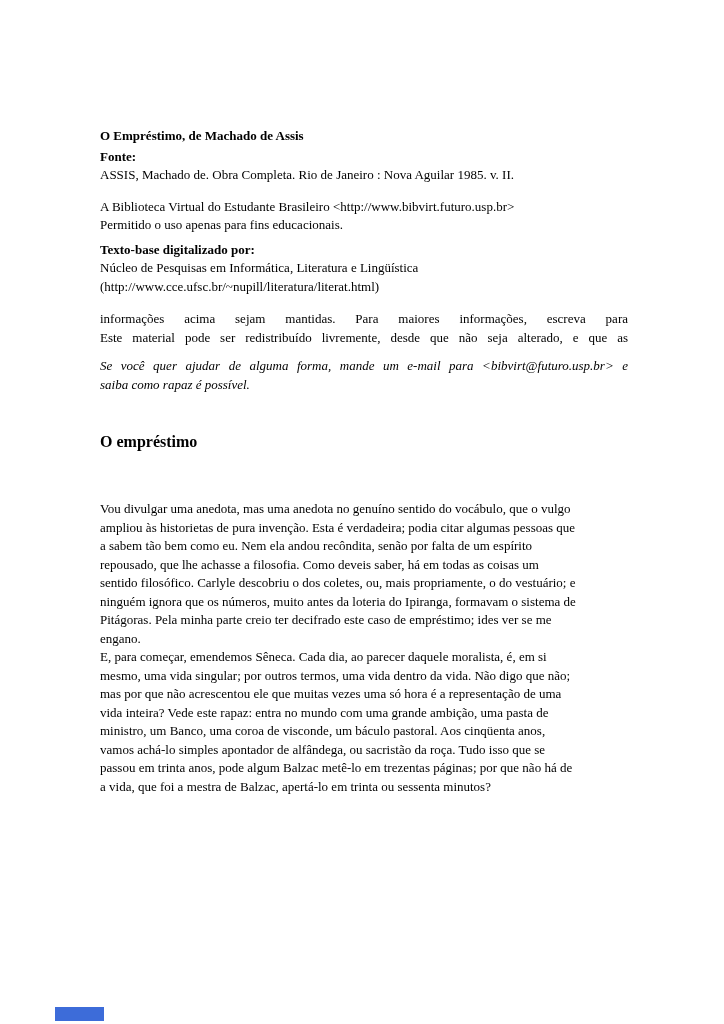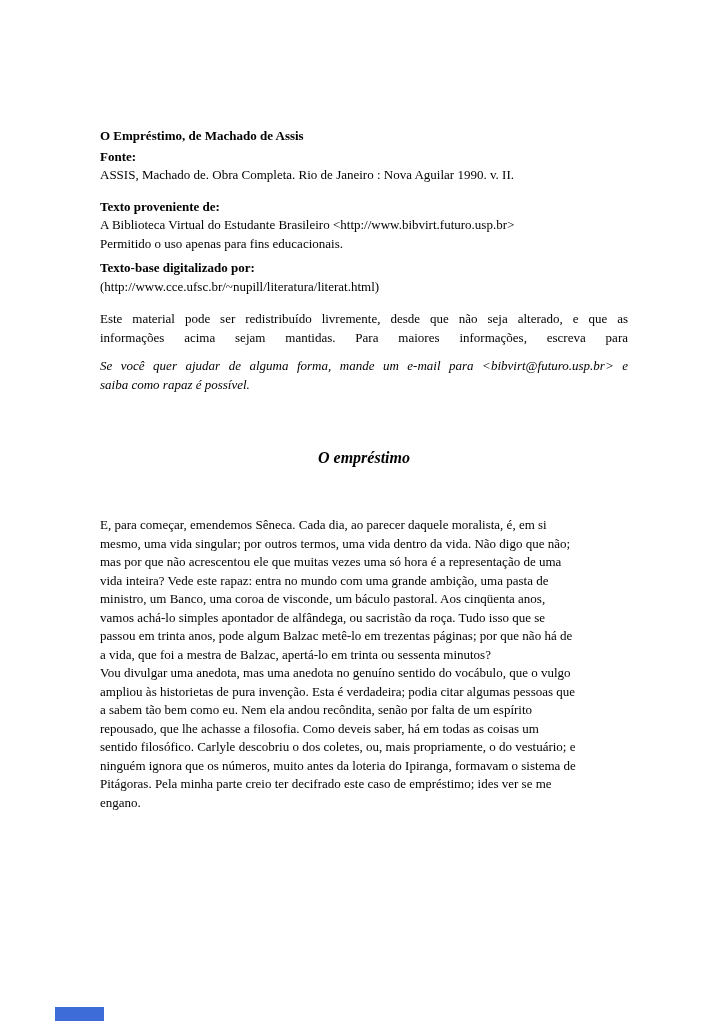--- a/index.html
+++ b/index.html
@@ -26,26 +26,25 @@
   .sec-fonte        { margin-top: 2px; }
   .sec-proveniente  { margin-top: 13px; }
   .sec-digitalizado { margin-top: 6px; font-family: Liberation Serif, serif;  }
   .sec-redistrib    { margin-top: 14px; }
   .sec-sponsor      { margin-top: 10px; }
 
   .jline { text-align: justify; height: 18.5px; overflow: hidden; }
   .filler { display: inline-block; width: 100%; }
 
   .story-heading {
-    margin-top: 53px;
-    text-align: center;
+    margin-top: 37px;
+    text-align: left;
     font-size: 16px;
     line-height: 21px;
     font-weight: bold;
-    font-style: italic;
   }
   .story-body { margin-top: 48px; }
   .prewrap { white-space: pre-line; }
 
   .footer-bar {
     position: absolute;
     left: 55px;
     top: 1007px;
     width: 49px;
     height: 14px;
@@ -55,61 +54,61 @@
 </head>
 <body>
 
 <div class="page">
   <div class="content">
 
     <div class="b">O Empréstimo, de Machado de Assis</div>
 
     <div class="sec-fonte">
       <div class="b">Fonte:</div>
-      <div>ASSIS, Machado de. Obra Completa. Rio de Janeiro : Nova Aguilar 1990. v. II.</div>
+      <div>ASSIS, Machado de. Obra Completa. Rio de Janeiro : Nova Aguilar 1985. v. II.</div>
     </div>
 
     <div class="sec-proveniente">
-      <div class="b">Texto proveniente de:</div>
       <div>A Biblioteca Virtual do Estudante Brasileiro &lt;http://www.bibvirt.futuro.usp.br&gt;</div>
       <div>Permitido o uso apenas para fins educacionais.</div>
     </div>
 
     <div class="sec-digitalizado">
       <div class="b">Texto-base digitalizado por:</div>
+      <div>Núcleo de Pesquisas em Informática, Literatura e Lingüística</div>
       <div>(http://www.cce.ufsc.br/~nupill/literatura/literat.html)</div>
     </div>
 
     <div class="sec-redistrib">
+      <div class="jline"><span>informações acima sejam mantidas. Para maiores informações, escreva para</span><span class="filler"></span></div>
       <div class="jline"><span>Este material pode ser redistribuído livremente, desde que não seja alterado, e que as</span><span class="filler"></span></div>
-      <div class="jline"><span>informações acima sejam mantidas. Para maiores informações, escreva para</span><span class="filler"></span></div>
     </div>
 
     <div class="sec-sponsor i">
       <div class="jline"><span>Se você quer ajudar de alguma forma, mande um e-mail para &lt;bibvirt@futuro.usp.br&gt; e</span><span class="filler"></span></div>
       <div>saiba como rapaz é possível.</div>
     </div>
 
     <div class="story-heading">O empréstimo</div>
 
     <div class="story-body">
+      <div class="prewrap">Vou divulgar uma anedota, mas uma anedota no genuíno sentido do vocábulo, que o vulgo
+ampliou às historietas de pura invenção. Esta é verdadeira; podia citar algumas pessoas que
+a sabem tão bem como eu. Nem ela andou recôndita, senão por falta de um espírito
+repousado, que lhe achasse a filosofia. Como deveis saber, há em todas as coisas um
+sentido filosófico. Carlyle descobriu o dos coletes, ou, mais propriamente, o do vestuário; e
+ninguém ignora que os números, muito antes da loteria do Ipiranga, formavam o sistema de
+Pitágoras. Pela minha parte creio ter decifrado este caso de empréstimo; ides ver se me
+engano.</div>
       <div class="prewrap">E, para começar, emendemos Sêneca. Cada dia, ao parecer daquele moralista, é, em si
 mesmo, uma vida singular; por outros termos, uma vida dentro da vida. Não digo que não;
 mas por que não acrescentou ele que muitas vezes uma só hora é a representação de uma
 vida inteira? Vede este rapaz: entra no mundo com uma grande ambição, uma pasta de
 ministro, um Banco, uma coroa de visconde, um báculo pastoral. Aos cinqüenta anos,
 vamos achá-lo simples apontador de alfândega, ou sacristão da roça. Tudo isso que se
 passou em trinta anos, pode algum Balzac metê-lo em trezentas páginas; por que não há de
 a vida, que foi a mestra de Balzac, apertá-lo em trinta ou sessenta minutos?</div>
-      <div class="prewrap">Vou divulgar uma anedota, mas uma anedota no genuíno sentido do vocábulo, que o vulgo
-ampliou às historietas de pura invenção. Esta é verdadeira; podia citar algumas pessoas que
-a sabem tão bem como eu. Nem ela andou recôndita, senão por falta de um espírito
-repousado, que lhe achasse a filosofia. Como deveis saber, há em todas as coisas um
-sentido filosófico. Carlyle descobriu o dos coletes, ou, mais propriamente, o do vestuário; e
-ninguém ignora que os números, muito antes da loteria do Ipiranga, formavam o sistema de
-Pitágoras. Pela minha parte creio ter decifrado este caso de empréstimo; ides ver se me
-engano.</div>
     </div>
 
   </div>
 
   <div class="footer-bar"></div>
 </div>
 
 </body></html>

